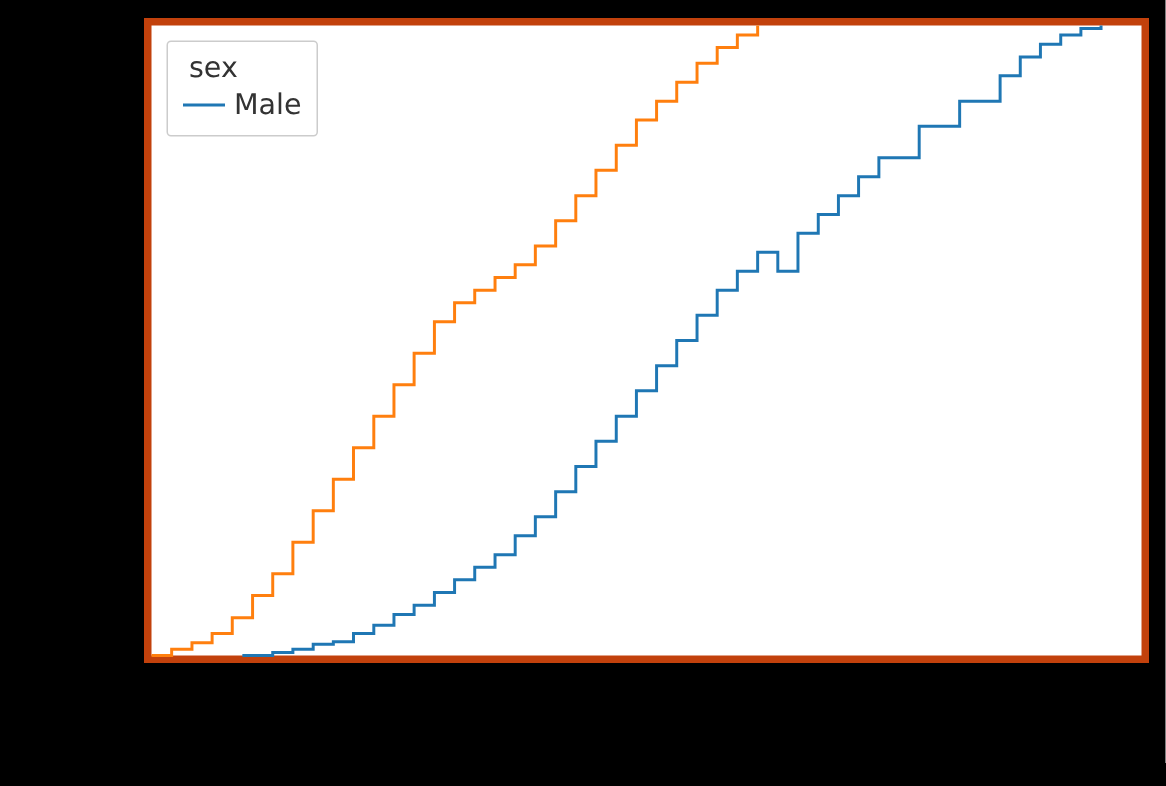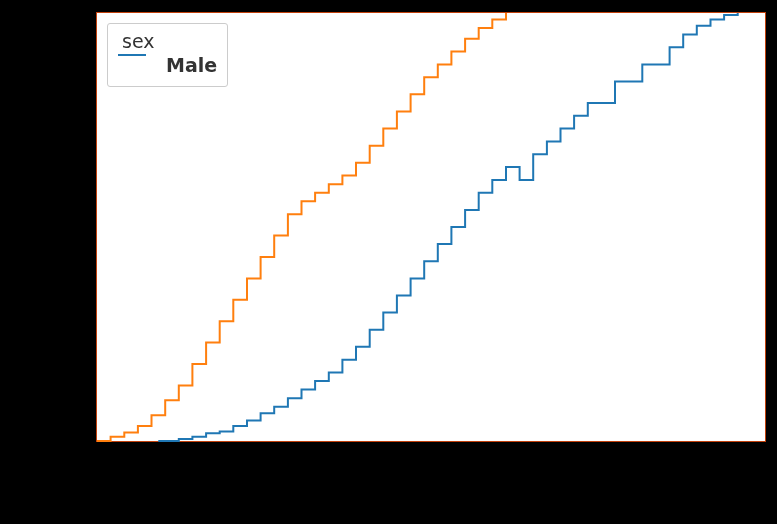--- a/index.html
+++ b/index.html
@@ -11,21 +11,21 @@
     height: 524px;
     position: relative;
   }
   .chart-container {
     position: absolute;
     left: 96px;
     top: 12px;
     width: 670px;
     height: 430px;
     background: #fff;
-    border: 1px solid #c2410c;
+    border: 5px solid #c2410c;
     box-sizing: border-box;
   }
   svg.plot {
     position: absolute;
     left: 0;
     top: 0;
     width: 100%;
     height: 100%;
     overflow: visible;
   }
@@ -39,23 +39,23 @@
     padding: 6px 10px 8px 10px;
     font-size: 19px;
     color: #333;
   }
   .legend-title {
     margin: 0 0 2px 4px;
     font-size: 19px;
   }
   .legend-row {
     display: flex;
-    gap: 20px;
+    align-items: center;
+    gap: 6px;
     height: 24px;
-    font-weight: bold;
   }
   .legend-swatch {
     width: 28px;
     height: 0;
     border-top-width: 2px;
     border-top-style: solid;
   }
 </style>
 </head>
 <body>

